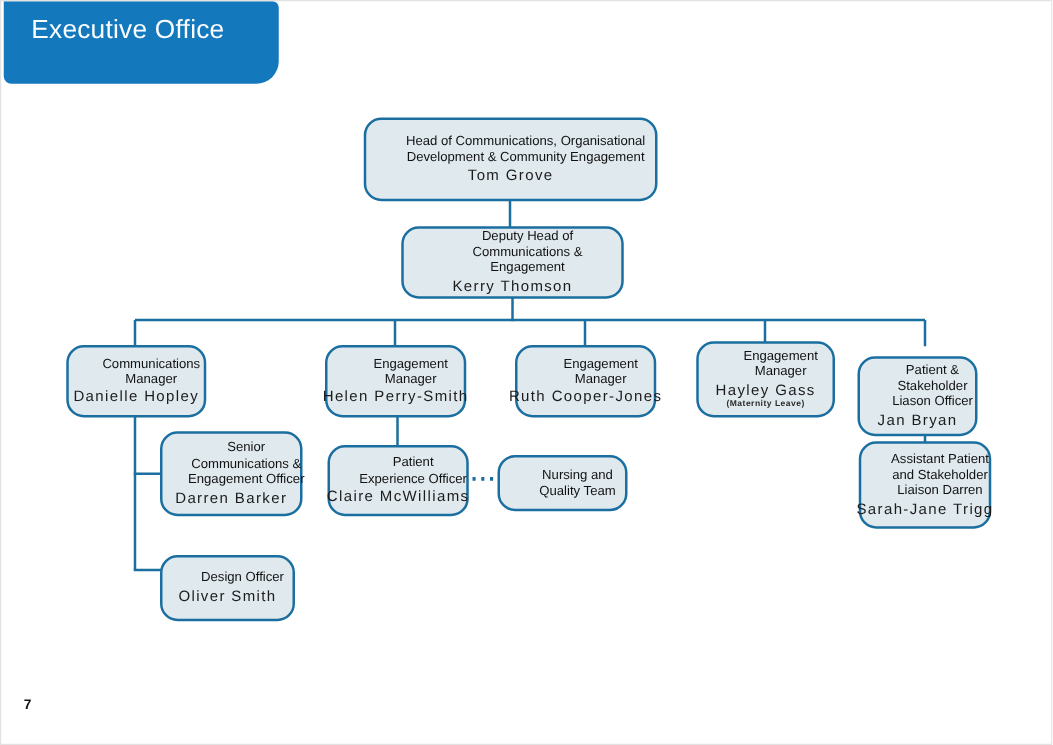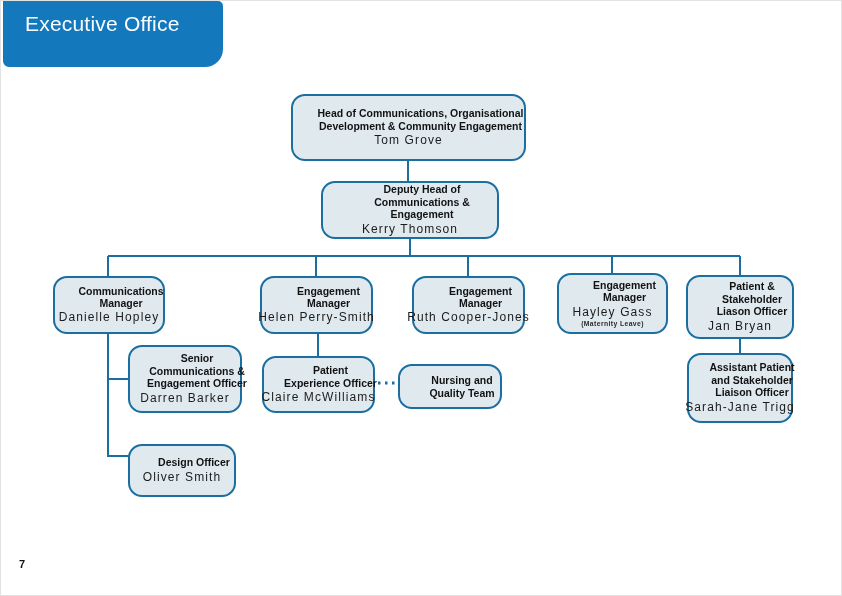--- a/index.html
+++ b/index.html
@@ -27,21 +27,21 @@
     background:var(--node-fill,#dfe9ee);
     border:2px solid var(--node-border,#1b6fa0);
     border-radius:14px;
     box-sizing:border-box;
     display:flex;flex-direction:column;align-items:center;justify-content:center;
     text-align:center;
     padding:2px 3px;
   }
   .node.thick{border-width:2.5px;}
   .node .tl{
-    display:block;font-weight:bold;font-size:10.5px;line-height:1.18;color:#121212;
+    display:block;font-weight:normal;font-size:10.5px;line-height:1.18;color:#121212;
     white-space:nowrap;
     padding-left:24px;
   }
   .node .person{
     display:block;font-size:12px;line-height:1.25;letter-spacing:1.1px;
     color:#1c1c1c;margin-top:1px;white-space:nowrap;
   }
   .node .note{
     display:block;font-size:6.8px;font-weight:bold;letter-spacing:0.4px;
     color:#2b2b2b;line-height:1.2;white-space:nowrap;
@@ -111,21 +111,21 @@
     <span class="person">Ruth Cooper-Jones</span>
   </div>
 
   <div class="node" style="left:556px;top:272px;width:111px;height:61px;">
     <span class="tl">Engagement</span>
     <span class="tl">Manager</span>
     <span class="person">Hayley Gass</span>
     <span class="note">(Maternity Leave)</span>
   </div>
 
-  <div class="node" style="left:685px;top:274px;width:108px;height:64px;justify-content:center;">
+  <div class="node" style="left:685px;top:284px;width:96px;height:64px;justify-content:center;">
     <span class="tl">Patient &amp;</span>
     <span class="tl">Stakeholder</span>
     <span class="tl">Liason Officer</span>
     <span class="person">Jan Bryan</span>
   </div>
 
   <div class="node" style="left:127px;top:344px;width:114px;height:68px;">
     <span class="tl">Senior</span>
     <span class="tl">Communications &amp;</span>
     <span class="tl">Engagement Officer</span>
@@ -139,21 +139,21 @@
 
   <div class="node" style="left:261px;top:355px;width:113px;height:57px;">
     <span class="tl">Patient</span>
     <span class="tl">Experience Officer</span>
     <span class="person">Claire McWilliams</span>
   </div>
 
   <div class="node" style="left:686px;top:352px;width:106px;height:70px;">
     <span class="tl">Assistant Patient</span>
     <span class="tl">and Stakeholder</span>
-    <span class="tl">Liaison Officer</span>
+    <span class="tl">Liaison Darren</span>
     <span class="person">Sarah-Jane Trigg</span>
   </div>
 
   <div class="node" style="left:127px;top:443px;width:108px;height:53px;">
     <span class="tl">Design Officer</span>
     <span class="person">Oliver Smith</span>
   </div>
 
   <div class="pagenum">7</div>
 </div>

